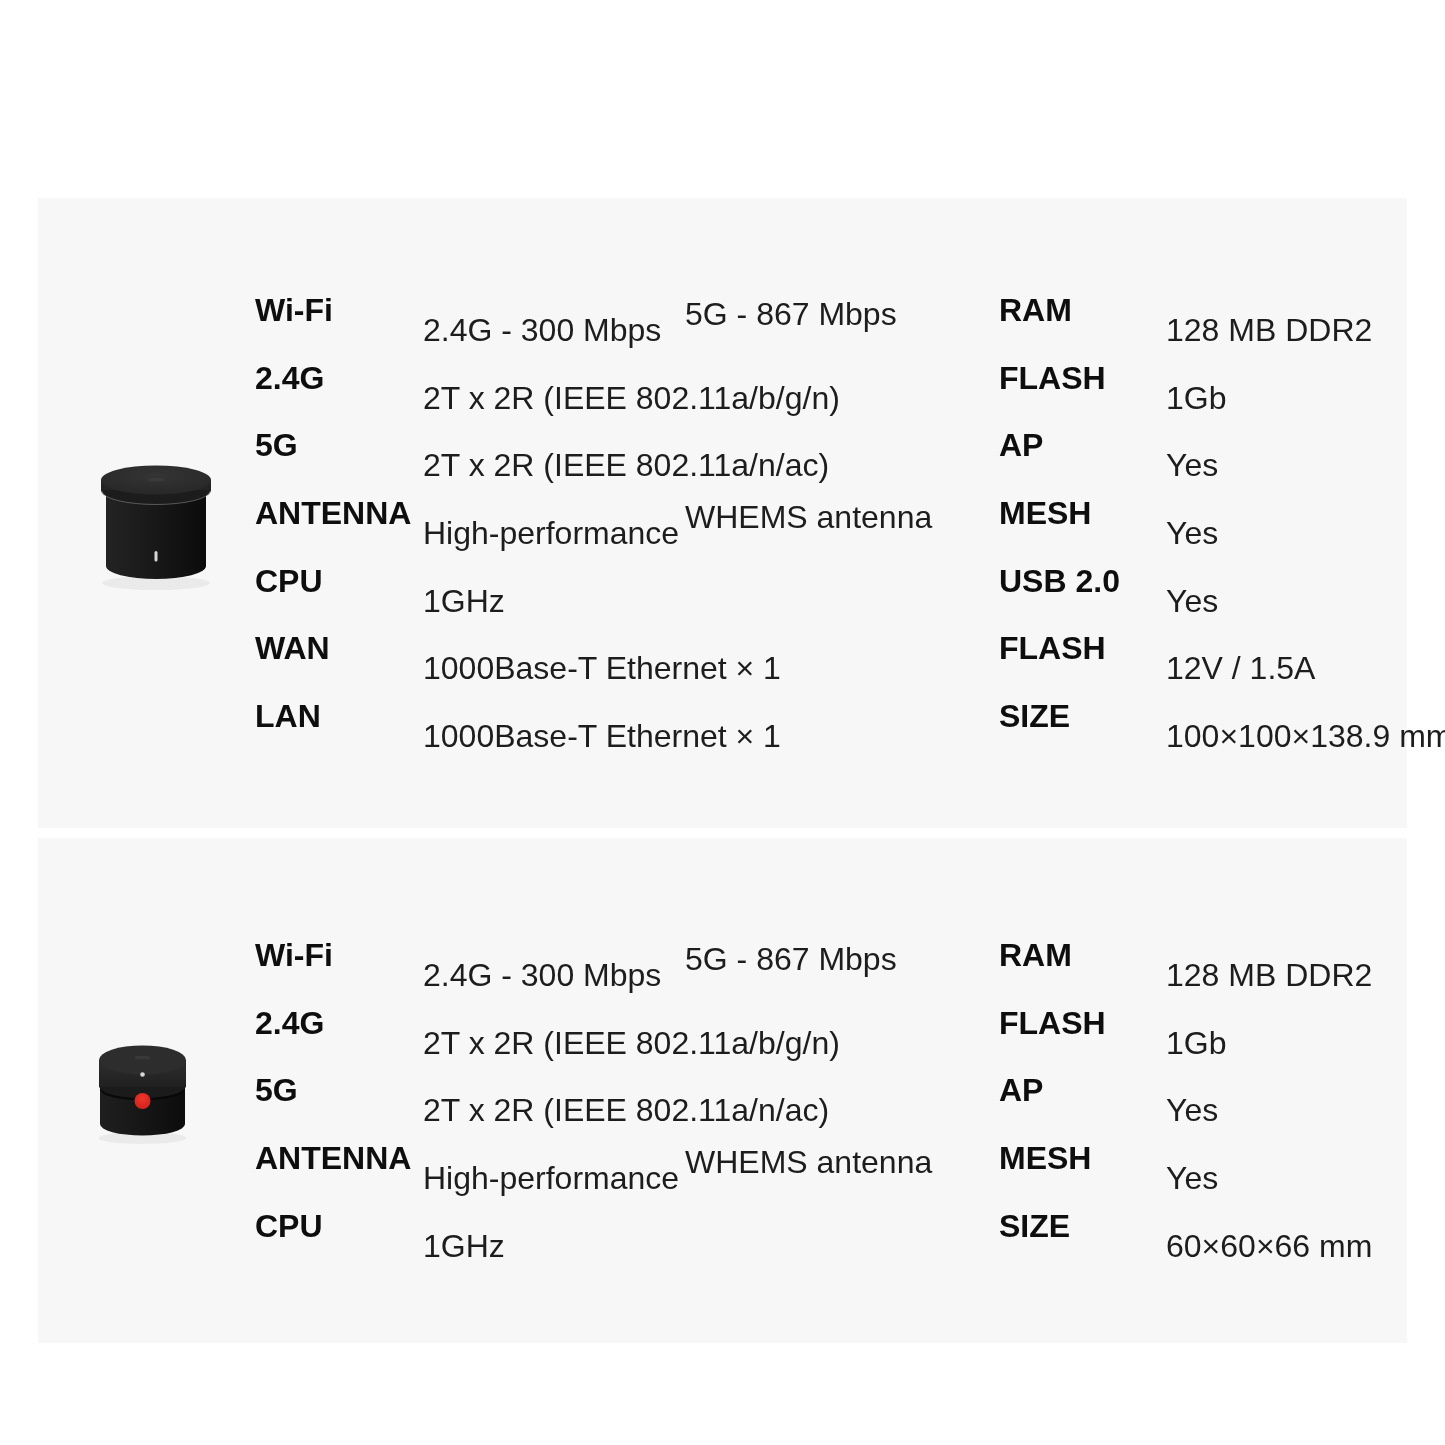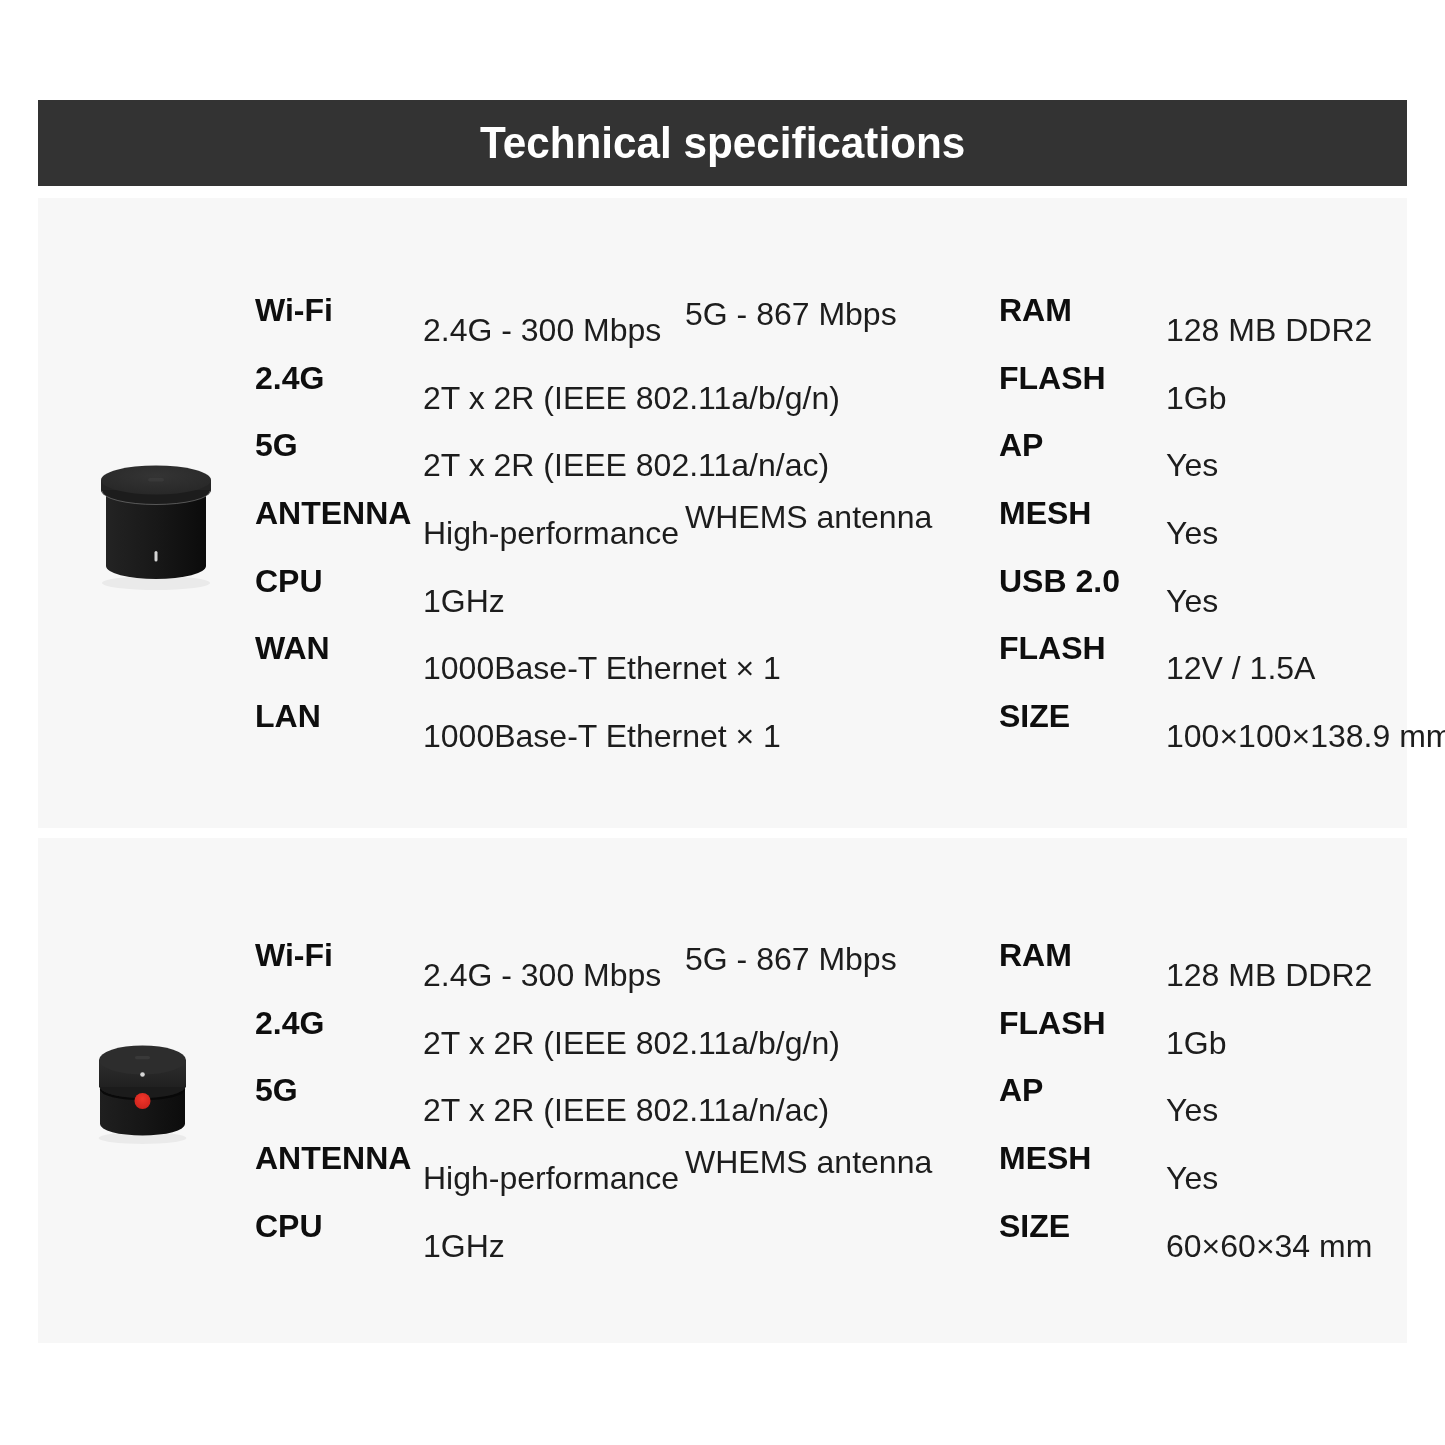--- a/index.html
+++ b/index.html
@@ -35,23 +35,20 @@
   .rgrid .lbl{min-width:167px;}
   .val{min-width:262px;white-space:nowrap;margin-top:40px;}
   .rgrid .val{min-width:0;text-align:center;}
   .val2{white-space:nowrap;margin-top:8px;}
 </style>
 </head>
 <body>
 
 <div class="page">
 
-  <header class="banner">
-    <h1>Technical specifications</h1>
-  </header>
 
   <section class="panel p1">
 
     <div class="device d1">
       <svg viewBox="0 0 140 155">
         <defs>
           <linearGradient id="bodyGrad1" x1="0" y1="0" x2="1" y2="0">
             <stop offset="0" stop-color="#232323"></stop>
             <stop offset="0.5" stop-color="#181818"></stop>
             <stop offset="1" stop-color="#0b0b0b"></stop>
@@ -213,18 +210,18 @@
       <div class="row">
         <span class="lbl">AP</span>
         <span class="val">Yes</span>
       </div>
       <div class="row">
         <span class="lbl">MESH</span>
         <span class="val">Yes</span>
       </div>
       <div class="row">
         <span class="lbl">SIZE</span>
-        <span class="val">60×60×34 mm</span>
+        <span class="val">60×60×66 mm</span>
       </div>
     </div>
   </section>
 
 </div>
 
 </body></html>

